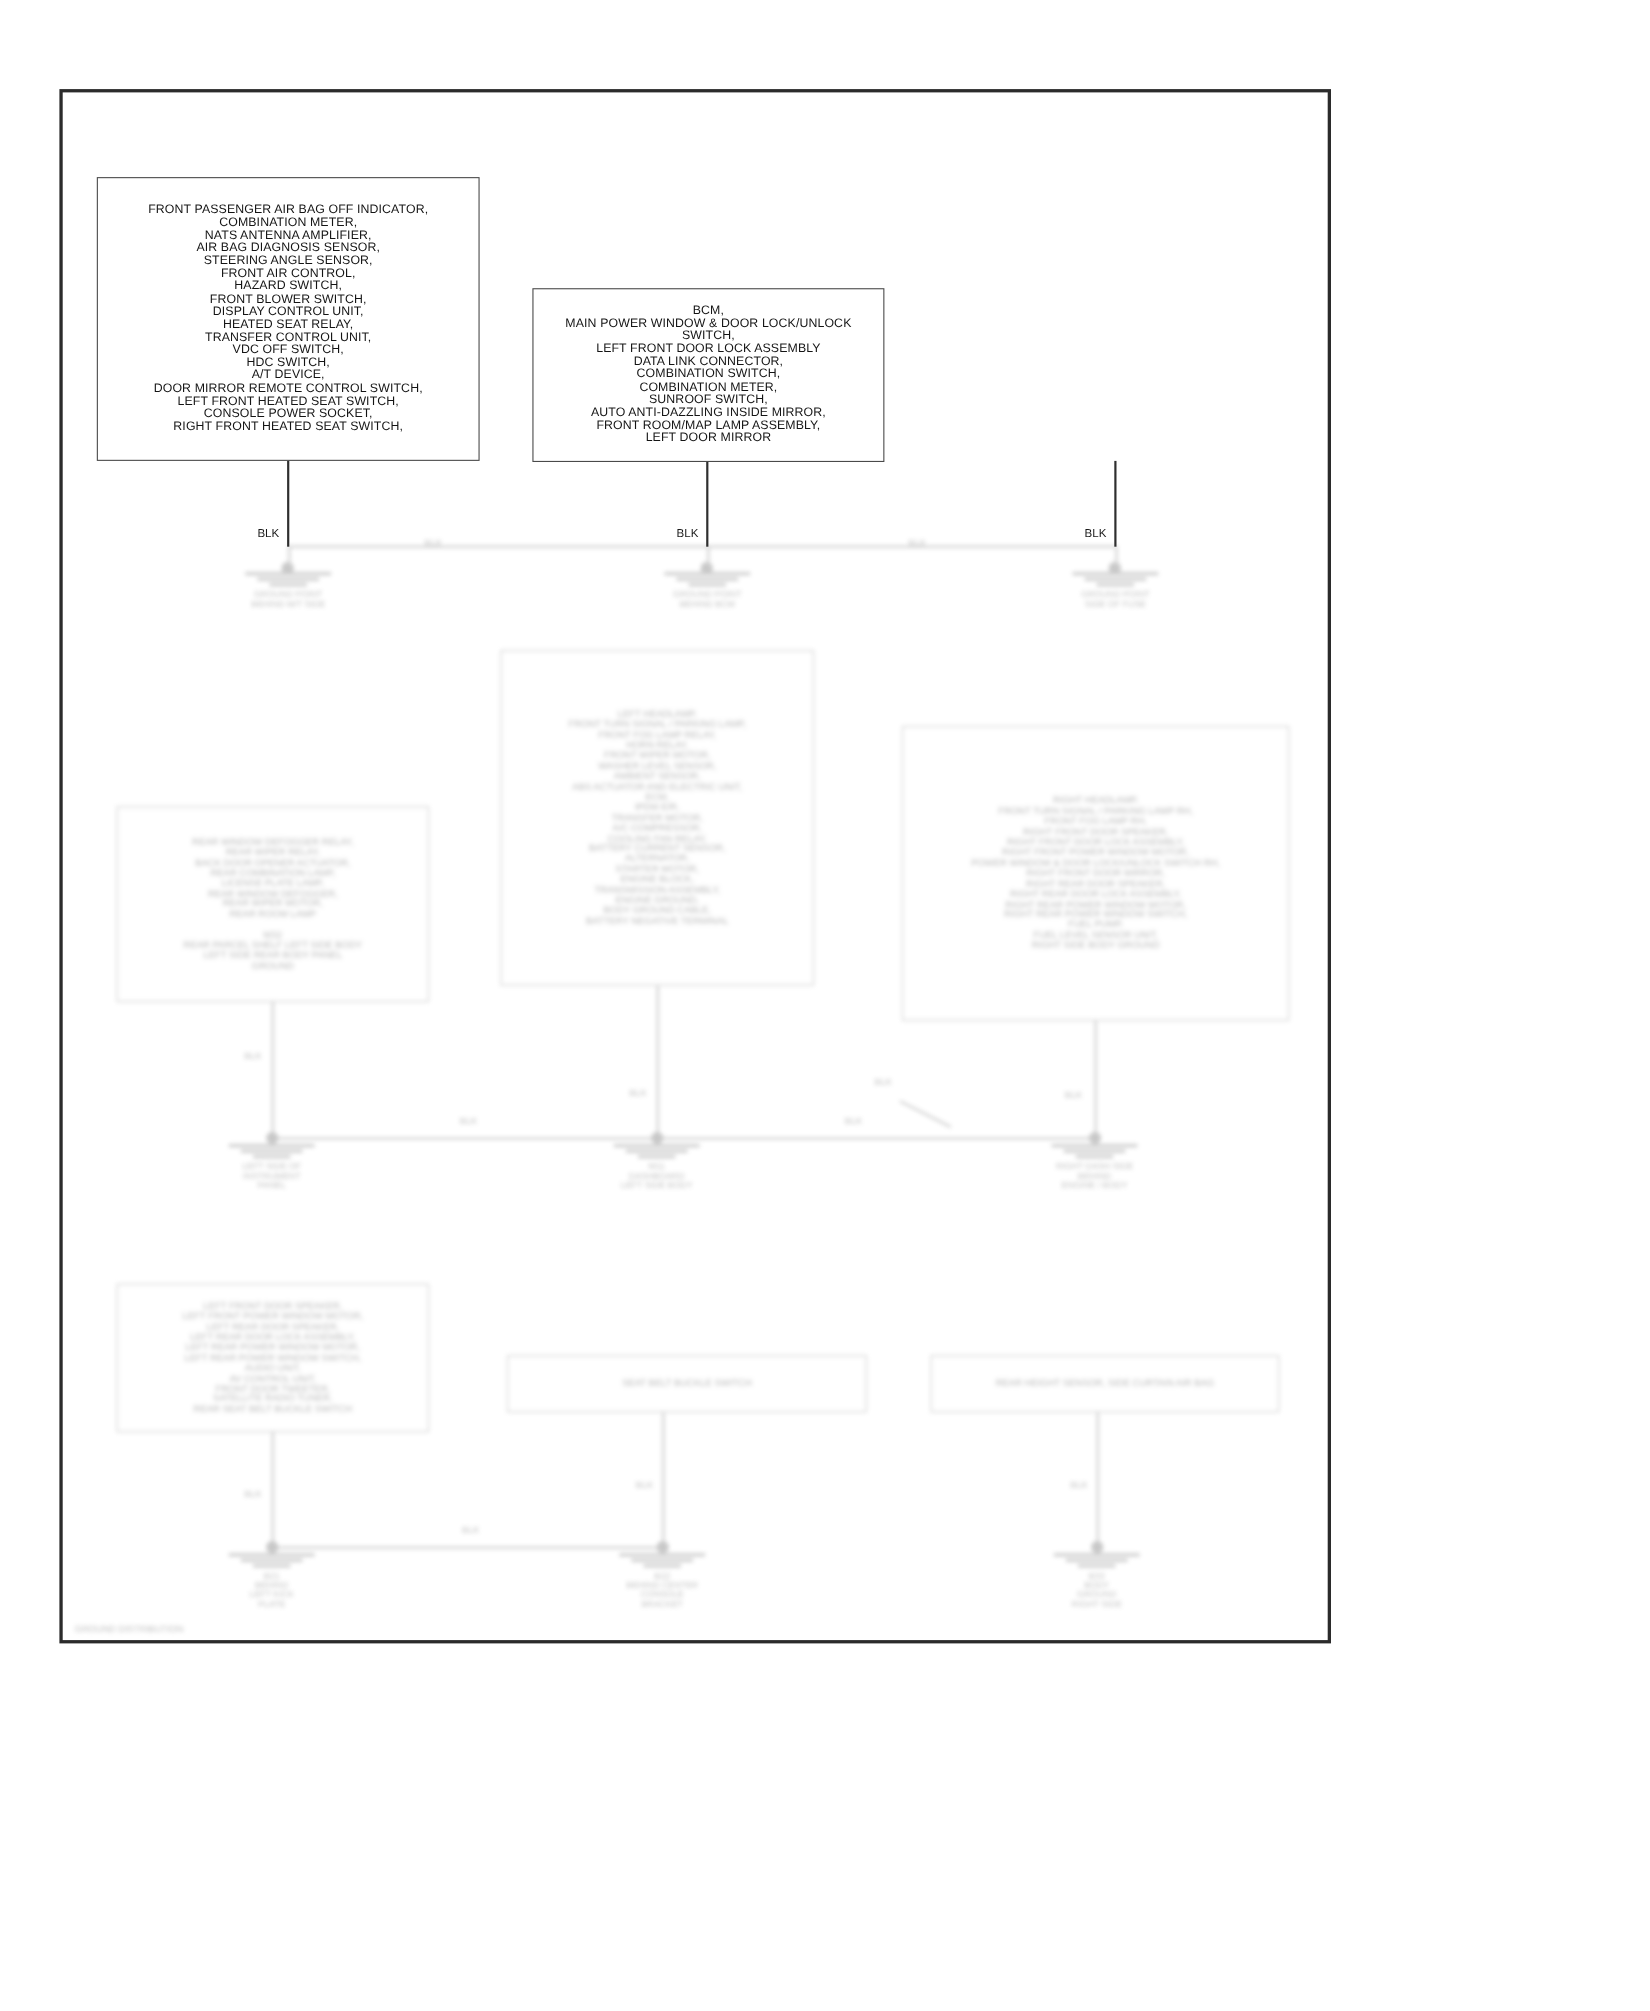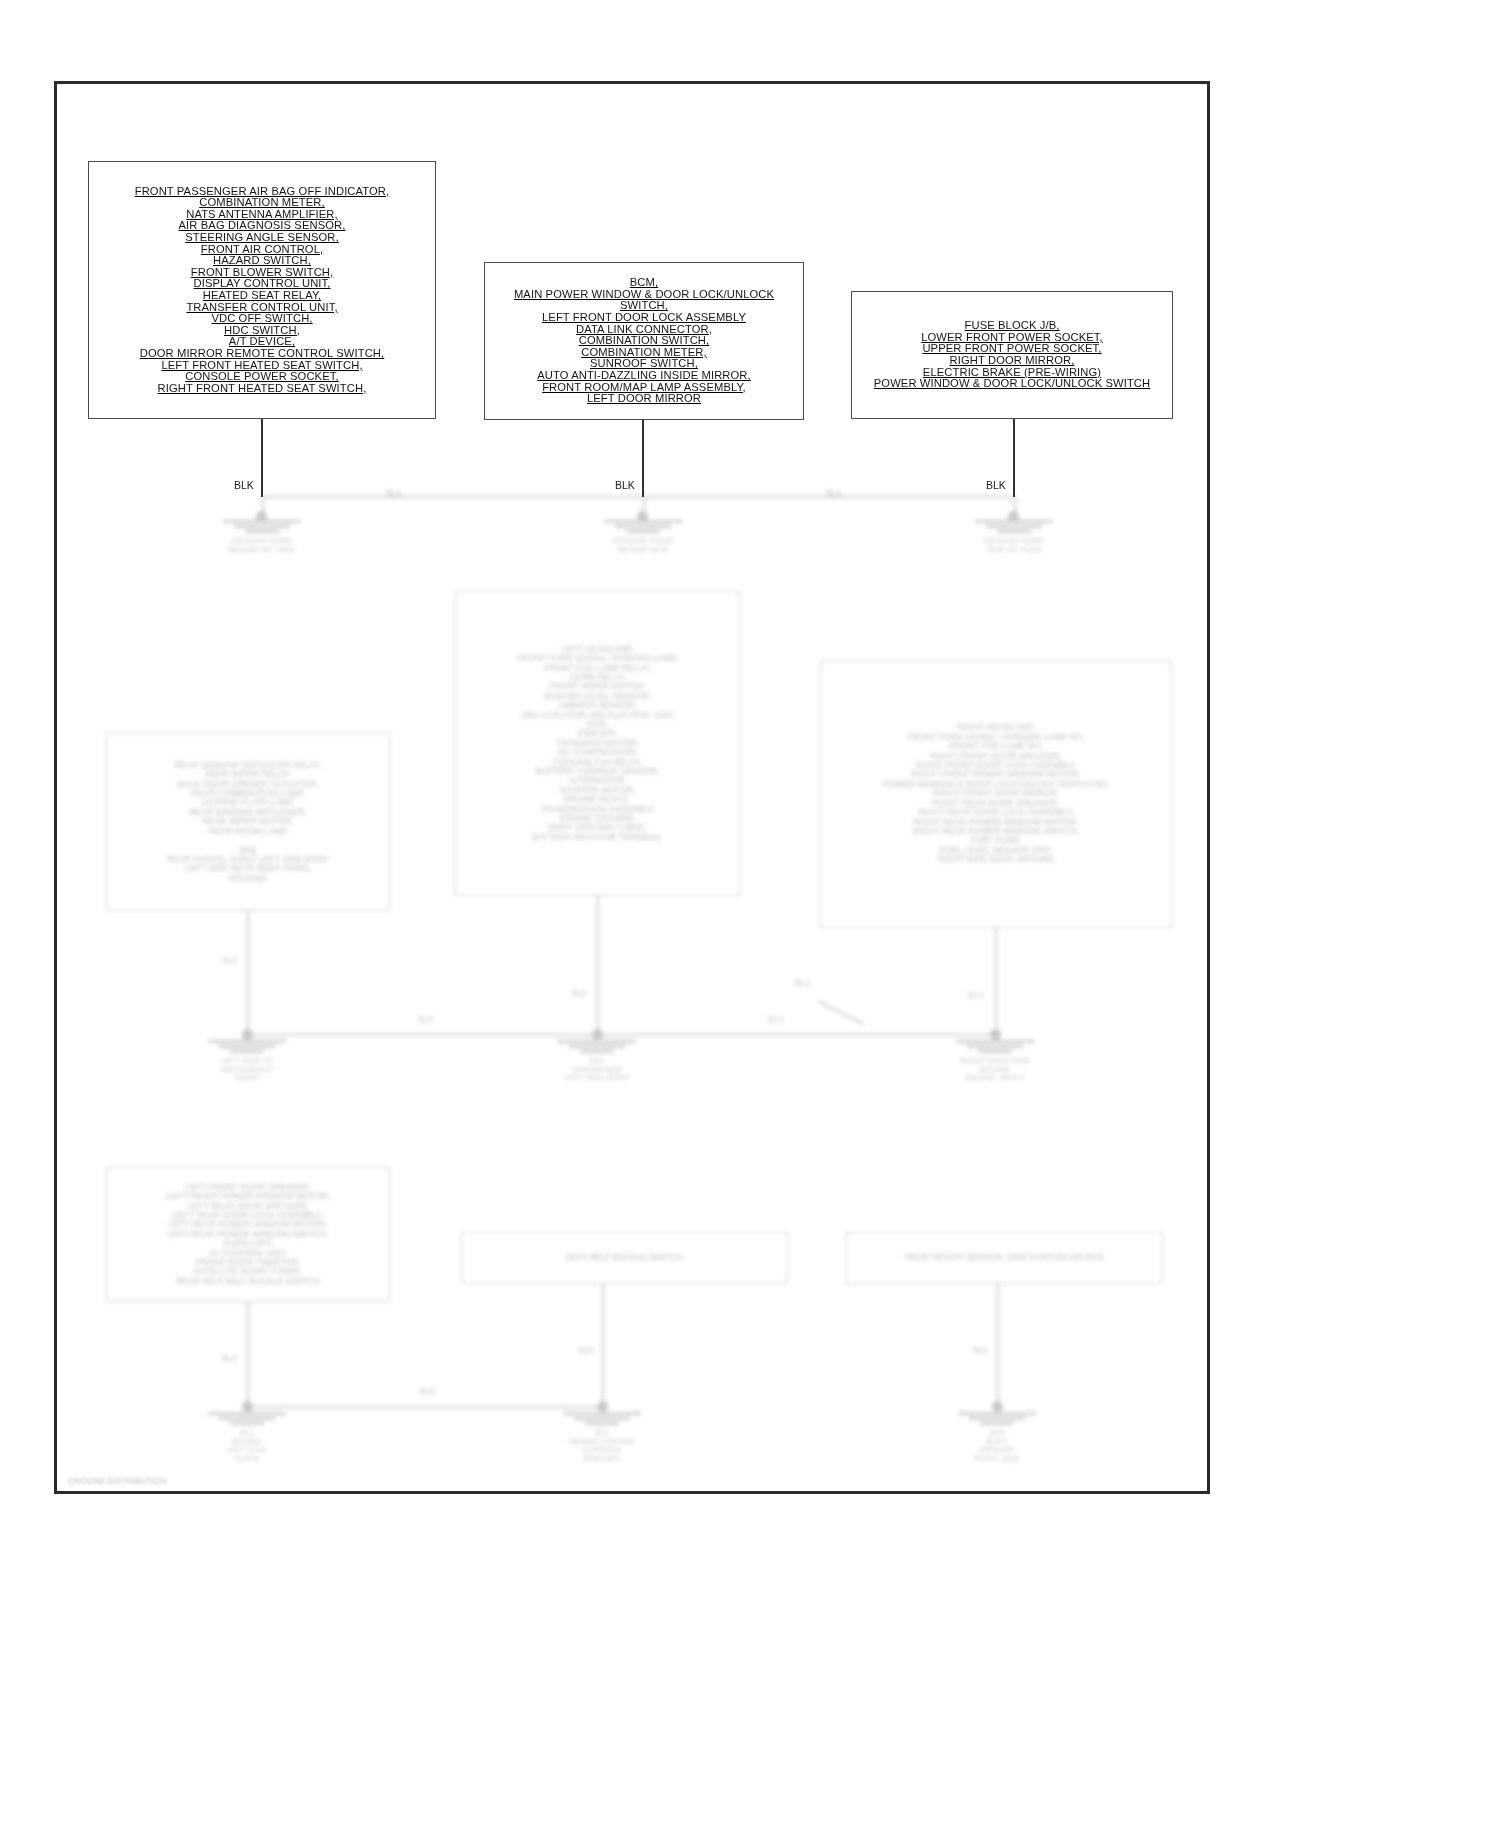--- a/index.html
+++ b/index.html
@@ -37,21 +37,20 @@
 
   
   .comp-box {
     position: absolute;
     border: 1.6px solid #4a4a4a;
     background: #ffffff;
     display: flex;
     align-items: center;
     justify-content: center;
     padding: 6px 10px;
-    text-decoration: underline;
   }
   .comp-box .lines {
     text-align: center;
     font-size: 11.2px;
     line-height: 11.6px;
     color: #141414;
     letter-spacing: 0.01em;
     white-space: pre-line;
   }
 
@@ -381,28 +380,20 @@
 LEFT FRONT DOOR LOCK ASSEMBLY
 DATA LINK CONNECTOR,
 COMBINATION SWITCH,
 COMBINATION METER,
 SUNROOF SWITCH,
 AUTO ANTI-DAZZLING INSIDE MIRROR,
 FRONT ROOM/MAP LAMP ASSEMBLY,
 LEFT DOOR MIRROR</div>
   </div>
 
-  <div class="comp-box" id="box-3">
-    <div class="lines">FUSE BLOCK J/B,
-LOWER FRONT POWER SOCKET,
-UPPER FRONT POWER SOCKET,
-RIGHT DOOR MIRROR,
-ELECTRIC BRAKE (PRE-WIRING)
-POWER WINDOW &amp; DOOR LOCK/UNLOCK SWITCH</div>
-  </div>
 
   <div class="wire-v" style="left:261px; top:419px; height:78px;"></div>
   <div class="wire-v" style="left:642px; top:420px; height:77px;"></div>
   <div class="wire-v" style="left:1013px; top:419px; height:78px;"></div>
 
   <div class="wire-label" style="left:234px; top:463px;">BLK</div>
   <div class="wire-label" style="left:615px; top:463px;">BLK</div>
   <div class="wire-label" style="left:986px; top:463px;">BLK</div>
 
   <div class="footer-note">GROUND DISTRIBUTION</div>

